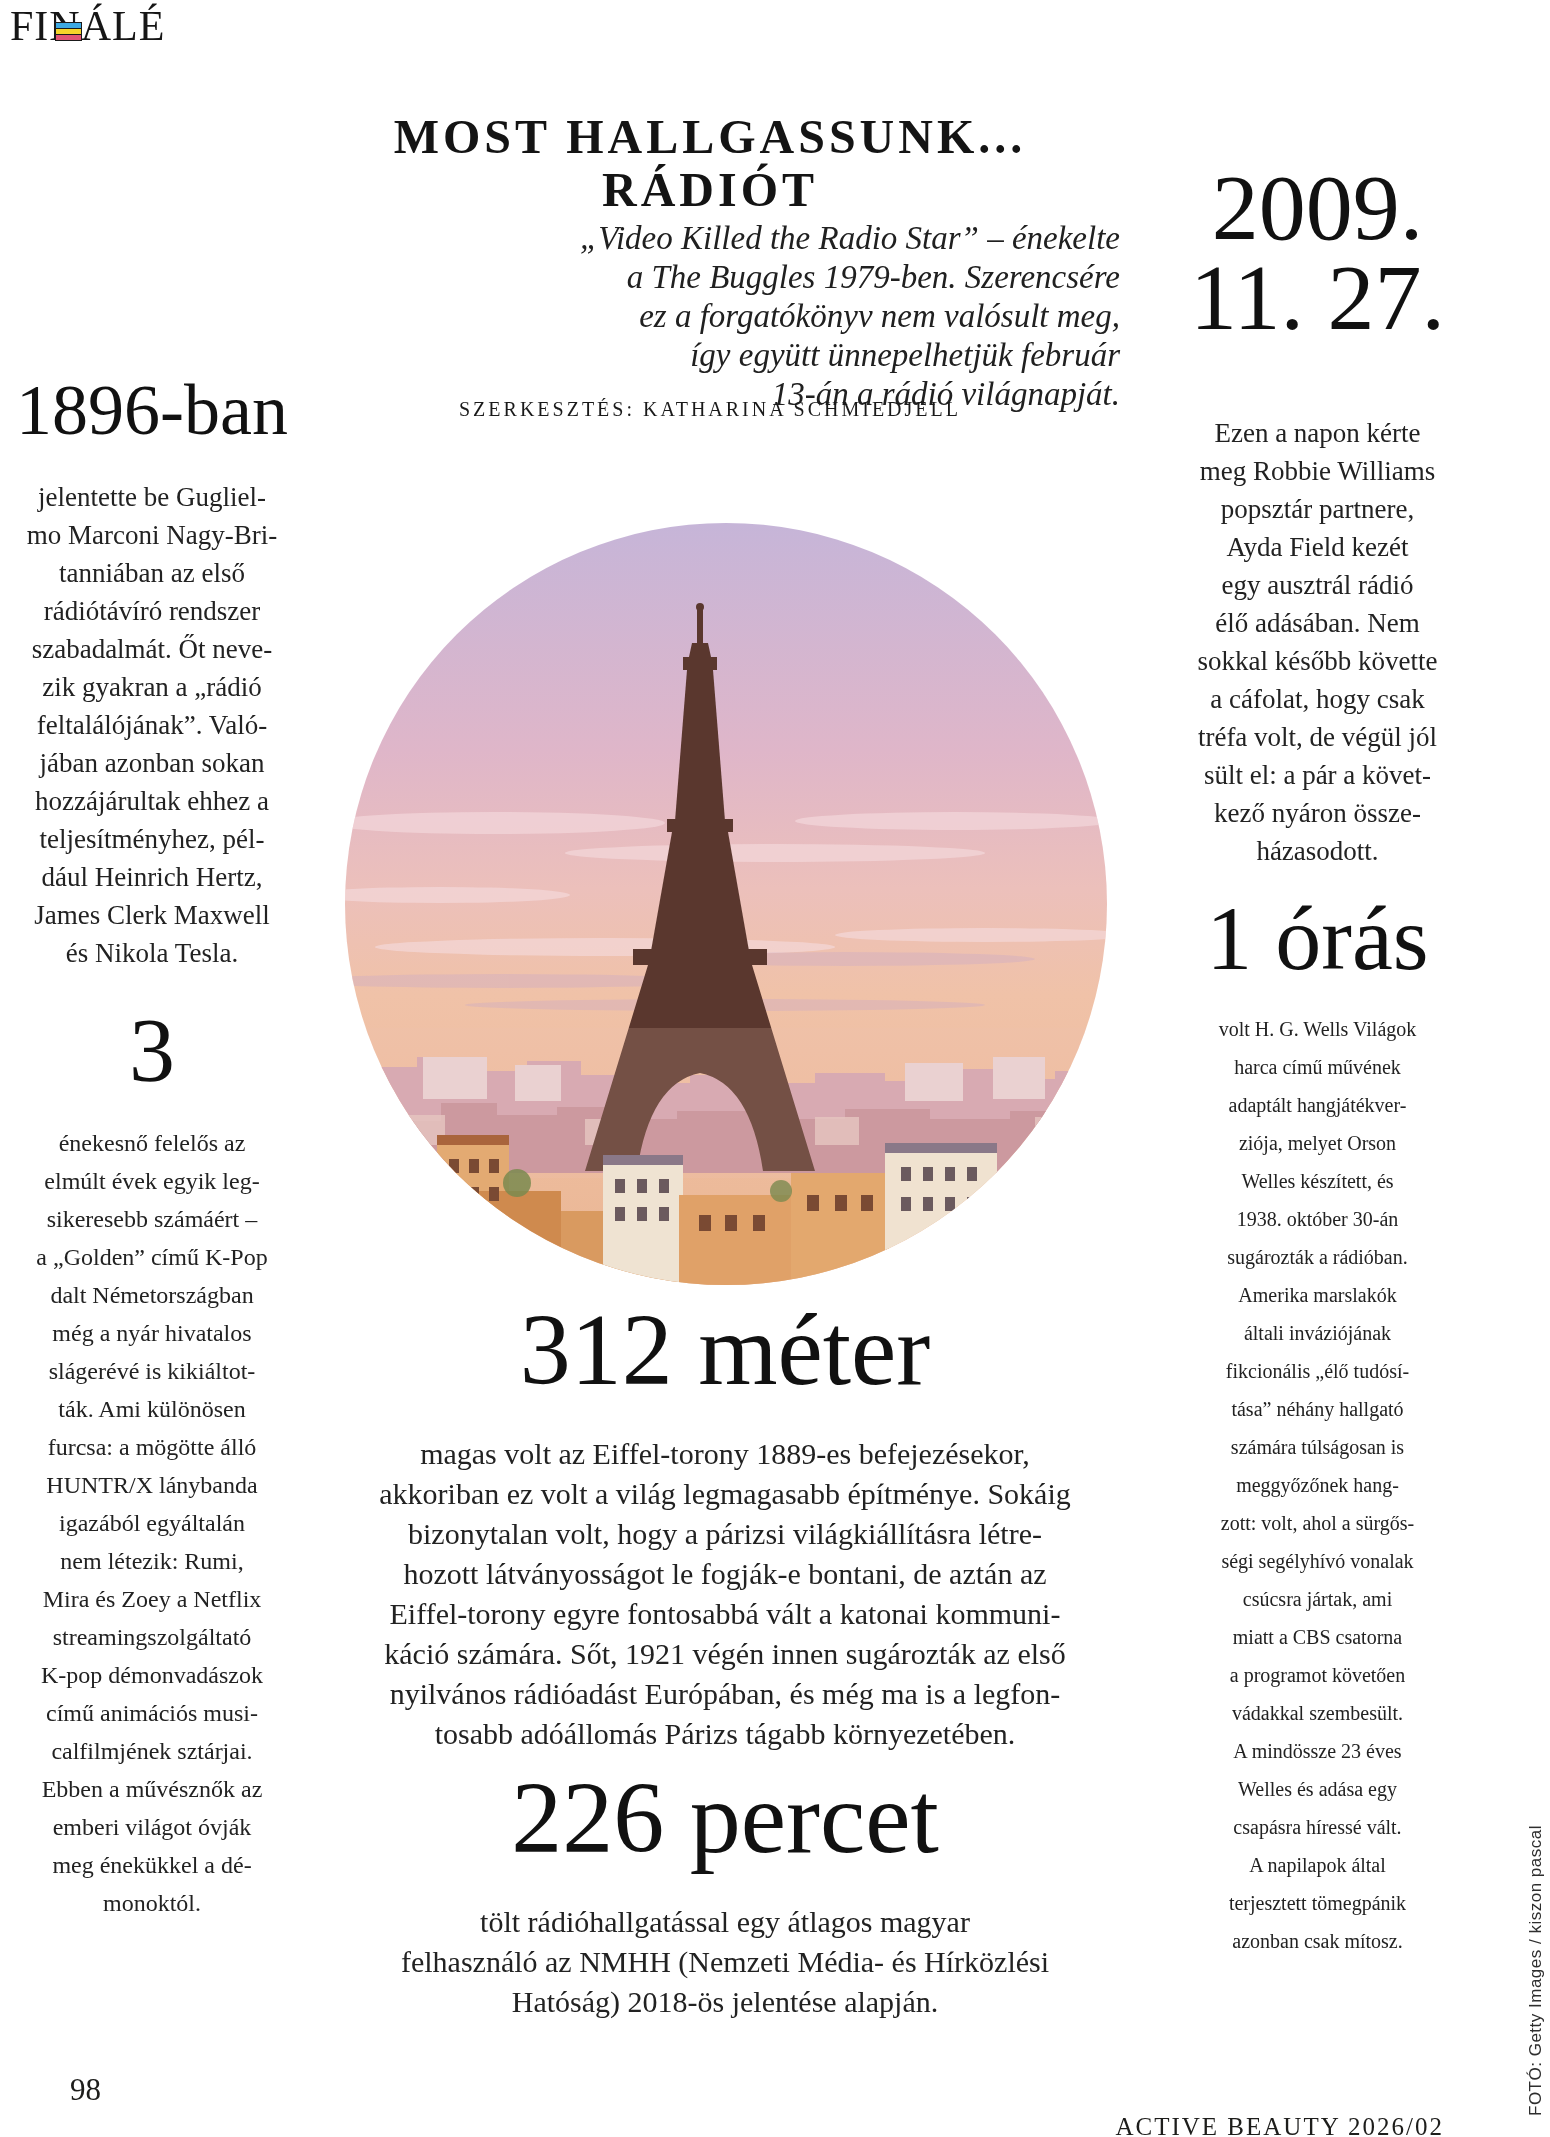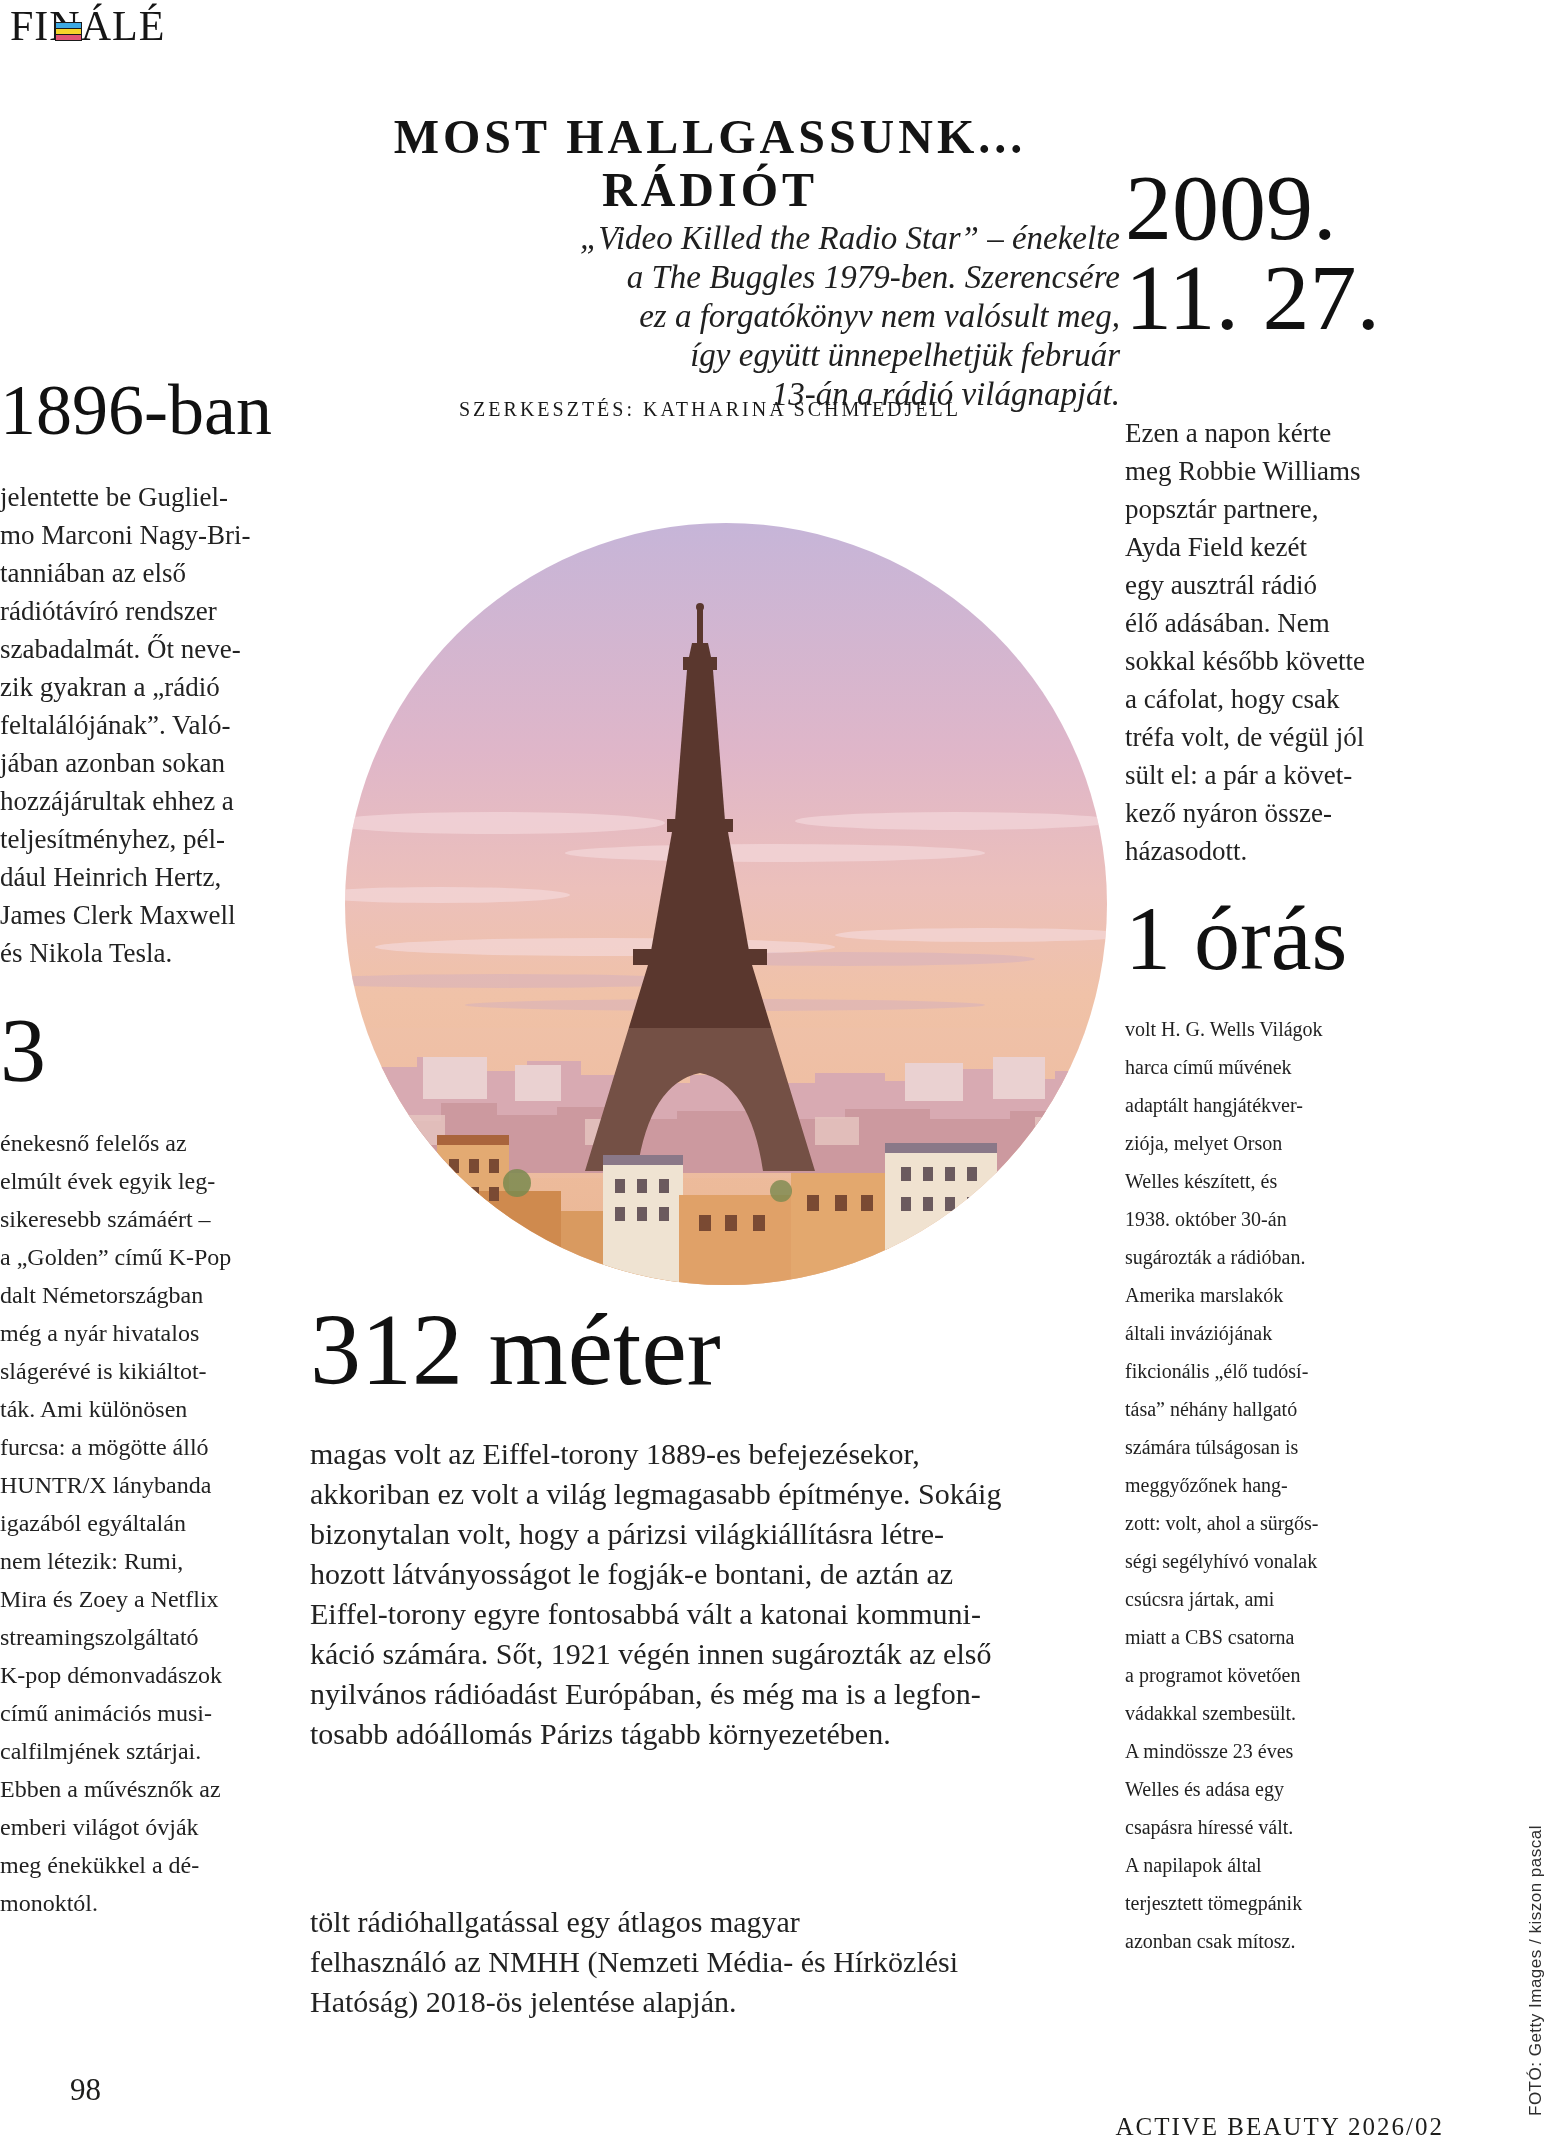--- a/index.html
+++ b/index.html
@@ -18,21 +18,21 @@
   
   .title{position:absolute;left:310px;top:78px;width:800px;text-align:center;
          font-size:48px;line-height:53px;letter-spacing:4px;color:#141414;}
   .intro{position:absolute;left:300px;top:186px;width:820px;text-align:right;
          font-style:italic;font-size:33px;line-height:39px;color:#202020;}
   .byline{position:absolute;left:310px;top:398px;width:800px;text-align:center;
           font-size:20px;letter-spacing:3px;color:#1a1a1a;}
   
   .num{color:#111;font-weight:normal;}
   .body{color:#222;}
-  .sec{position:absolute;text-align:left;}
+  .sec{position:absolute;text-align:center;}
   .s1896-num{left:0;top:372px;width:304px;font-size:72px;line-height:76px;}
   .s1896-body{left:0;top:478px;width:304px;font-size:27px;line-height:38px;}
   .s3-num{left:0;top:1002px;width:304px;font-size:92px;line-height:96px;}
   .s3-body{left:0;top:1124px;width:304px;font-size:24px;line-height:38px;}
   .s2009-num{left:1125px;top:162px;width:385px;font-size:94px;line-height:90px;}
   .s2009-body{left:1125px;top:414px;width:385px;font-size:27px;line-height:38px;}
   .s1h-num{left:1125px;top:890px;width:385px;font-size:92px;line-height:96px;}
   .s1h-body{left:1125px;top:1010px;width:385px;font-size:20px;line-height:38px;}
   .s312-num{left:310px;top:1296px;width:830px;font-size:102px;line-height:108px;}
   .s312-body{left:310px;top:1434px;width:830px;font-size:30px;line-height:40px;}
@@ -277,20 +277,21 @@
   <div class="sec s312-num num">312 méter</div>
   <div class="sec s312-body body pre">magas volt az Eiffel-torony 1889-es befejezésekor,
 akkoriban ez volt a világ legmagasabb építménye. Sokáig
 bizonytalan volt, hogy a párizsi világkiállításra létre-
 hozott látványosságot le fogják-e bontani, de aztán az
 Eiffel-torony egyre fontosabbá vált a katonai kommuni-
 káció számára. Sőt, 1921 végén innen sugározták az első
 nyilvános rádióadást Európában, és még ma is a legfon-
 tosabb adóállomás Párizs tágabb környezetében.</div>
 
+  <div class="sec s226-num num">226 percet</div>
   <div class="sec s226-body body pre">tölt rádióhallgatással egy átlagos magyar
 felhasználó az NMHH (Nemzeti Média- és Hírközlési
 Hatóság) 2018-ös jelentése alapján.</div>
 
   <div class="page-number">98</div>
   <div class="issue">ACTIVE BEAUTY 2026/02</div>
   <div class="credit">FOTÓ: Getty Images / kiszon pascal</div>
 
 </div>
 

